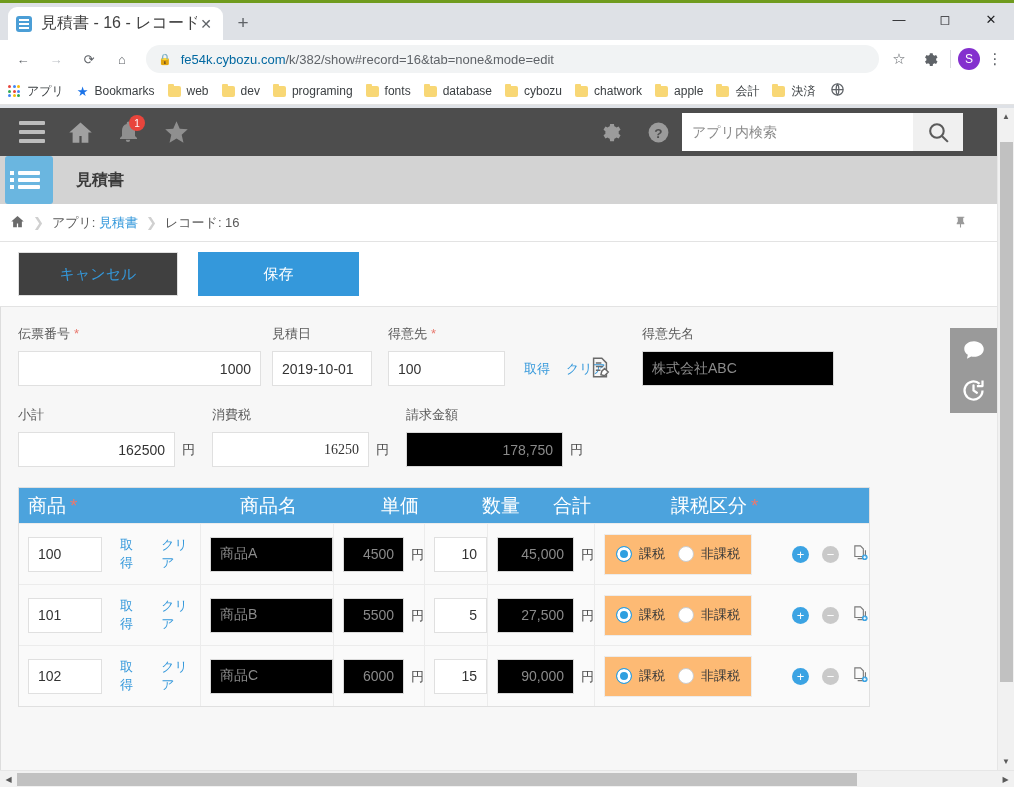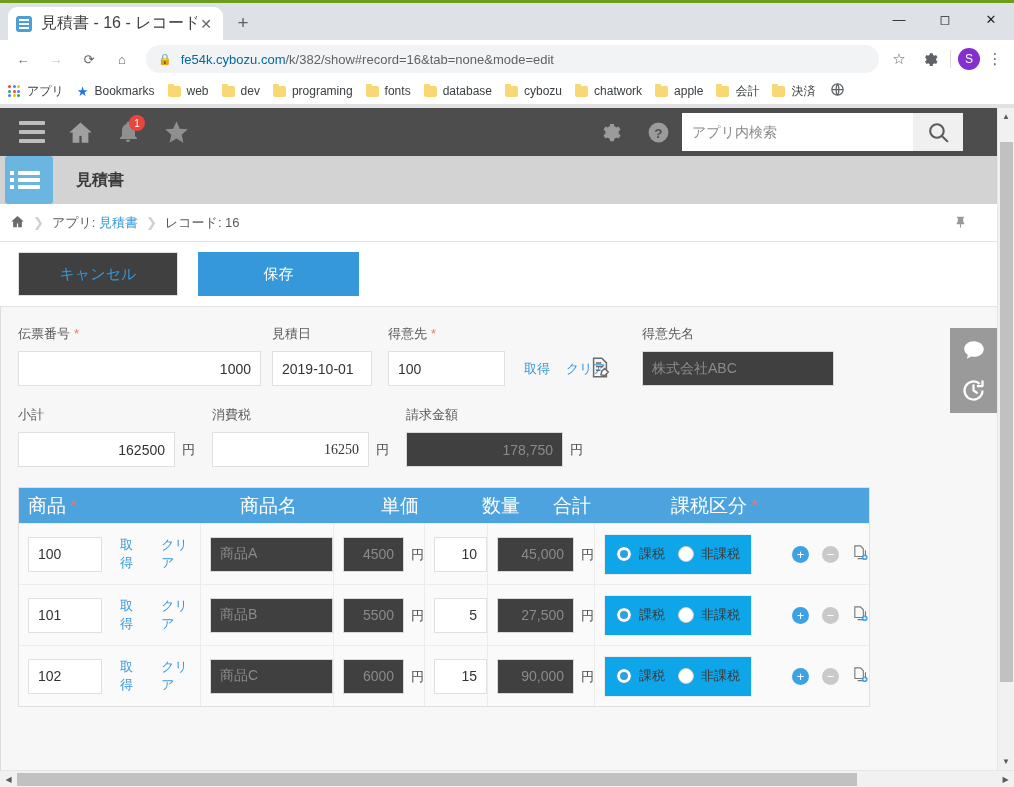--- a/index.html
+++ b/index.html
@@ -98,41 +98,41 @@
   .leftrule { position:absolute; left:0; top:0; width:4px; height:100%; background:#f7f7f7; border-left:1px solid #ddd; }
 
   .frow { display:flex; align-items:flex-start; padding-left:18px; }
   .fld { margin-right:0; }
   .lbl { font-size:13px; color:#5a5a5a; margin-bottom:9px; height:17px; white-space:nowrap; }
   .req { color:#e8796f; margin-left:4px; }
   .inp {
     height:35px; border:1px solid #e0e0e0; background:#fff; font-size:14px; color:#333;
     padding:0 9px; font-family:inherit; text-align:right; outline:none;
   }
-  .inp.ro { background:#404040; border-color:#d9d9d9; color:#8a8a8a; }
+  .inp.ro { background:#000000; border-color:#d9d9d9; color:#8a8a8a; }
   .inp.left { text-align:left; }
   .yen { font-size:13px; color:#4a4a4a; margin-left:7px; line-height:35px; }
   .statictxt { font-size:14px; color:#333; line-height:35px; }
   .lnk { color:#3498db; font-size:13px; cursor:pointer; }
   .lookupbox { position:relative; display:flex; align-items:center; }
   .lookupbox .lkicon { position:absolute; right:7px; top:50%; transform:translateY(-50%); color:#6a6a6a; }
 
   
   .floatpanel { position:absolute; right:0; top:21px; width:47px; background:#9a9a9a; display:flex; flex-direction:column; align-items:center; padding:9px 0; gap:14px; }
   .floatpanel .fi { color:#fff; display:flex; align-items:center; justify-content:center; }
 
   
   .tbl { margin:20px 0 0 18px; width:852px; border:1px solid #e0e0e0; background:#fff; }
   .thead { display:flex; background:#4ca3dd; height:35px; align-items:center; color:#fff; font-size:19px; }
   .thead .th { padding-left:9px; }
   .trow { display:flex; align-items:center; height:61px; border-top:1px solid #ececec; background:#fafafa; }
   .trow:first-child { border-top:none; }
   .td { padding-left:9px; display:flex; align-items:center; height:100%; border-left:1px solid #ececec; }
   .td:first-child { border-left:none; }
-  .radiowrap { display:flex; align-items:center; gap:13px; border:1px solid #ececec; background:#0ea5e9; height:41px; padding:0 11px; }
+  .radiowrap { display:flex; align-items:center; gap:13px; border:1px solid #ececec; background:#fdba74; height:41px; padding:0 11px; }
   .radio { display:flex; align-items:center; gap:7px; font-size:13px; color:#3a3a3a; }
   .dot { width:16px; height:16px; border-radius:50%; border:1px solid #ccc; background:#fff; display:block; }
   .dot.on { background:#2e9fe0; border-color:#2e9fe0; box-shadow: inset 0 0 0 3px #fff, inset 0 0 0 9px #2e9fe0; }
   .rowactions { display:flex; align-items:center; gap:13px; padding-left:21px; }
   .circ { width:17px; height:17px; border-radius:50%; display:flex; align-items:center; justify-content:center; color:#fff; font-size:13px; line-height:1; }
   .circ.add { background:#3ba3e3; }
   .circ.del { background:#c9c9c9; }
   .copyicon { color:#7a7a7a; }
 </style>
 </head>

